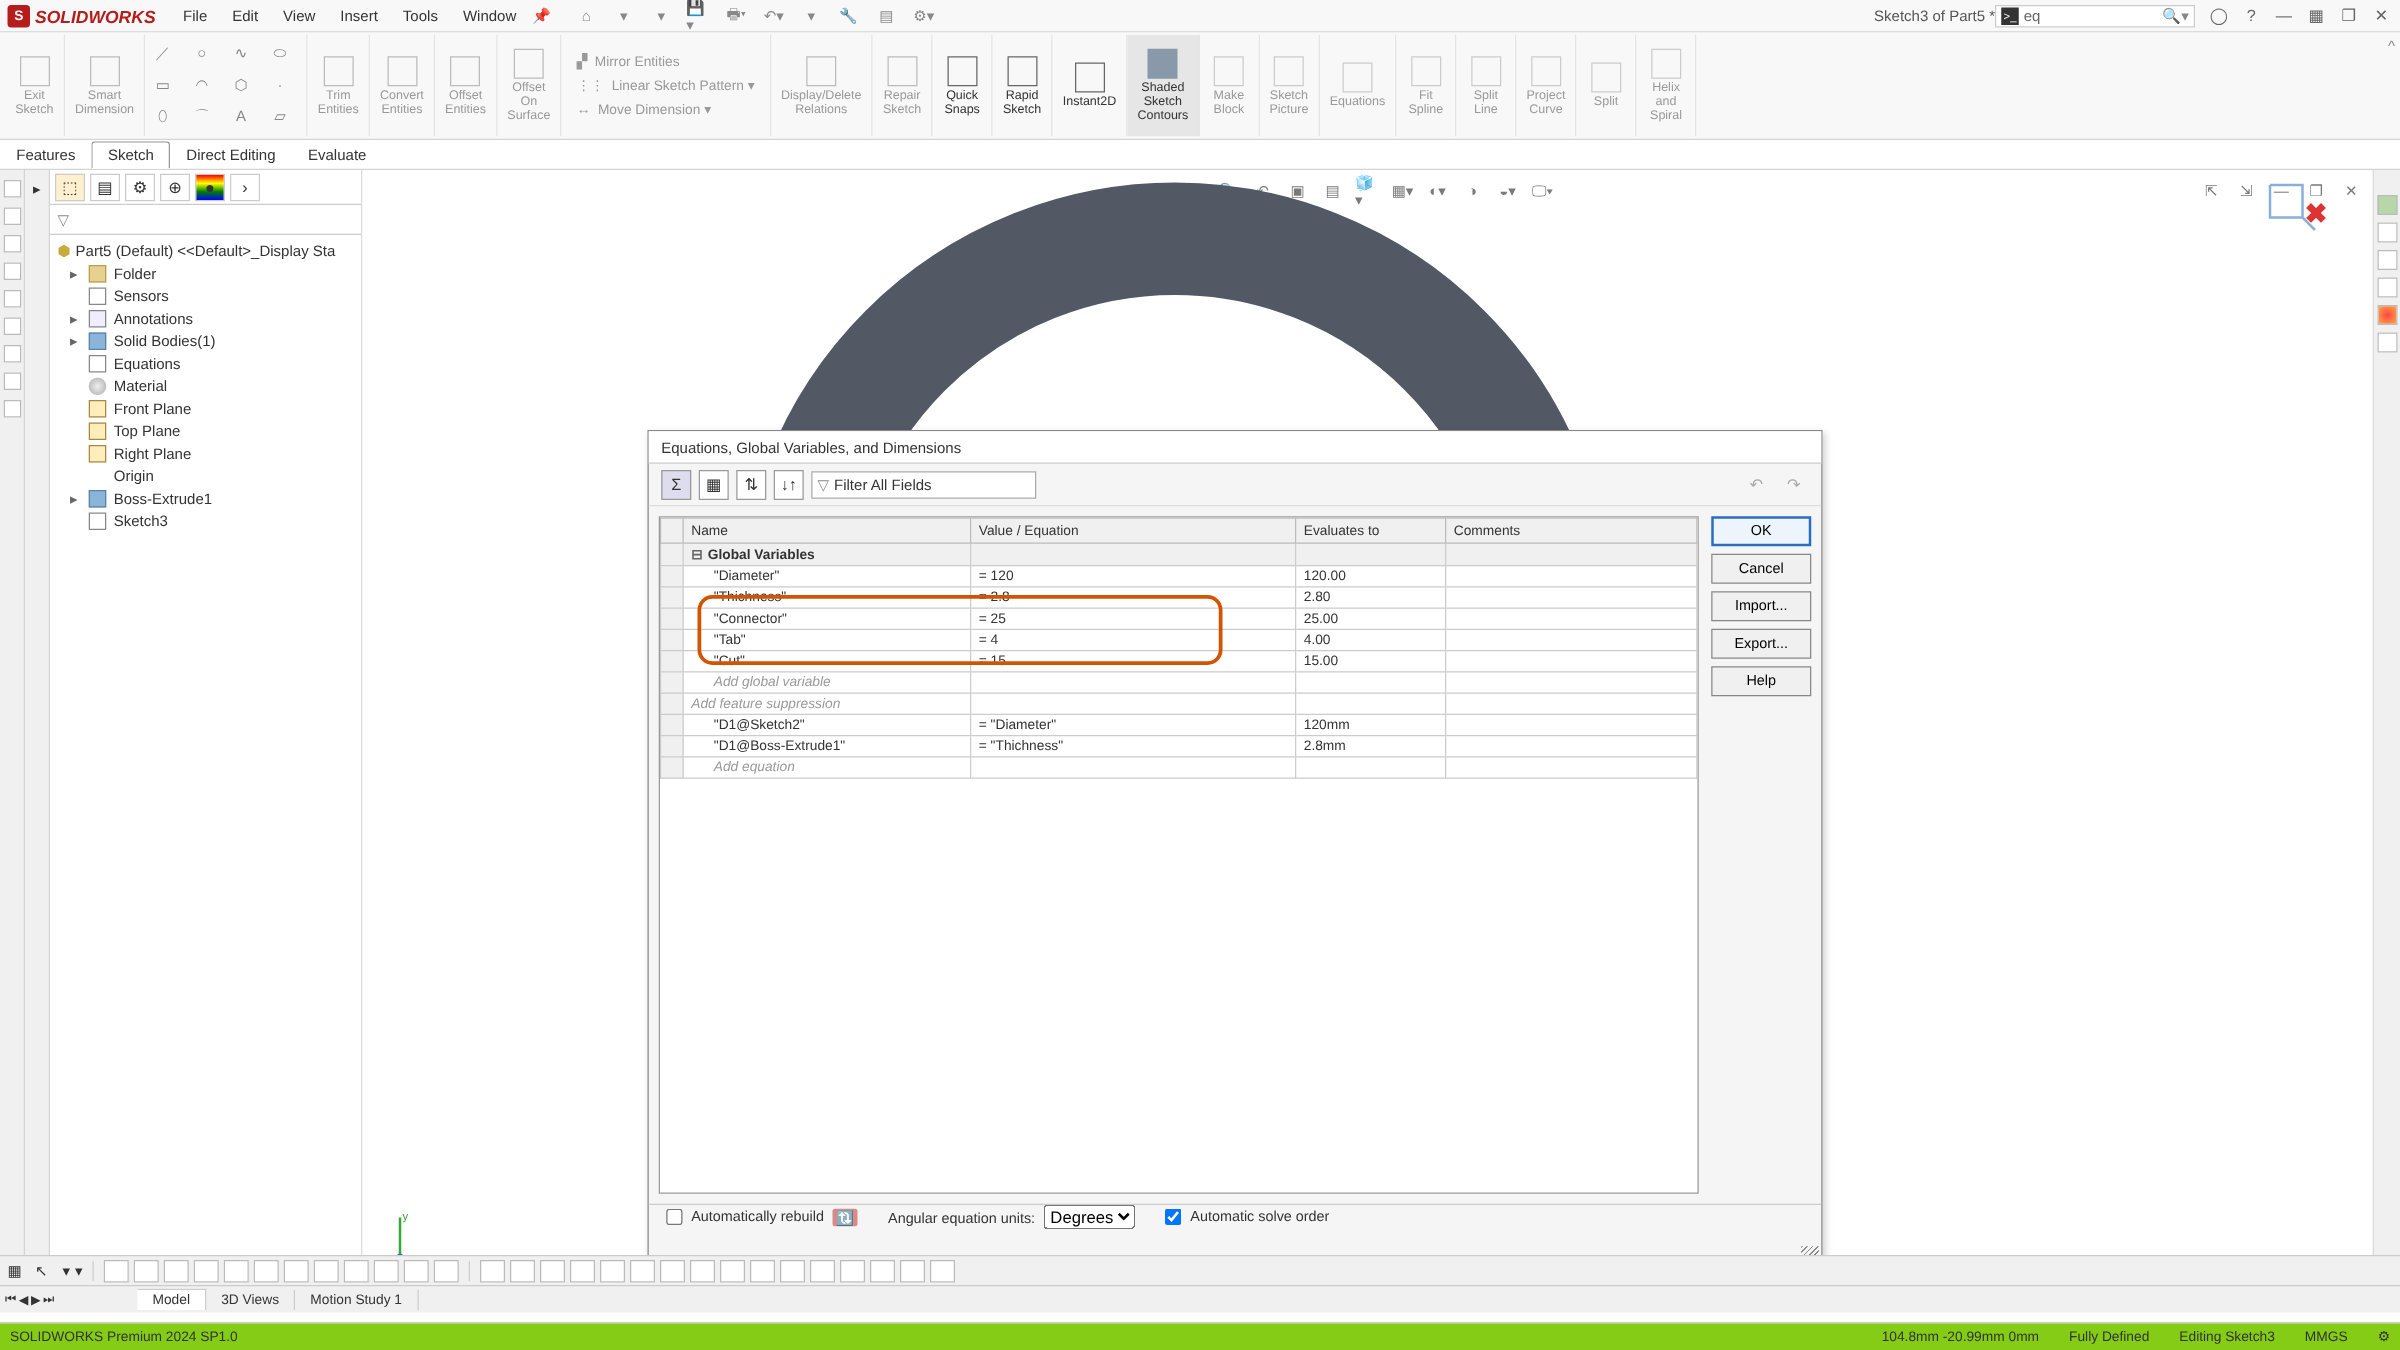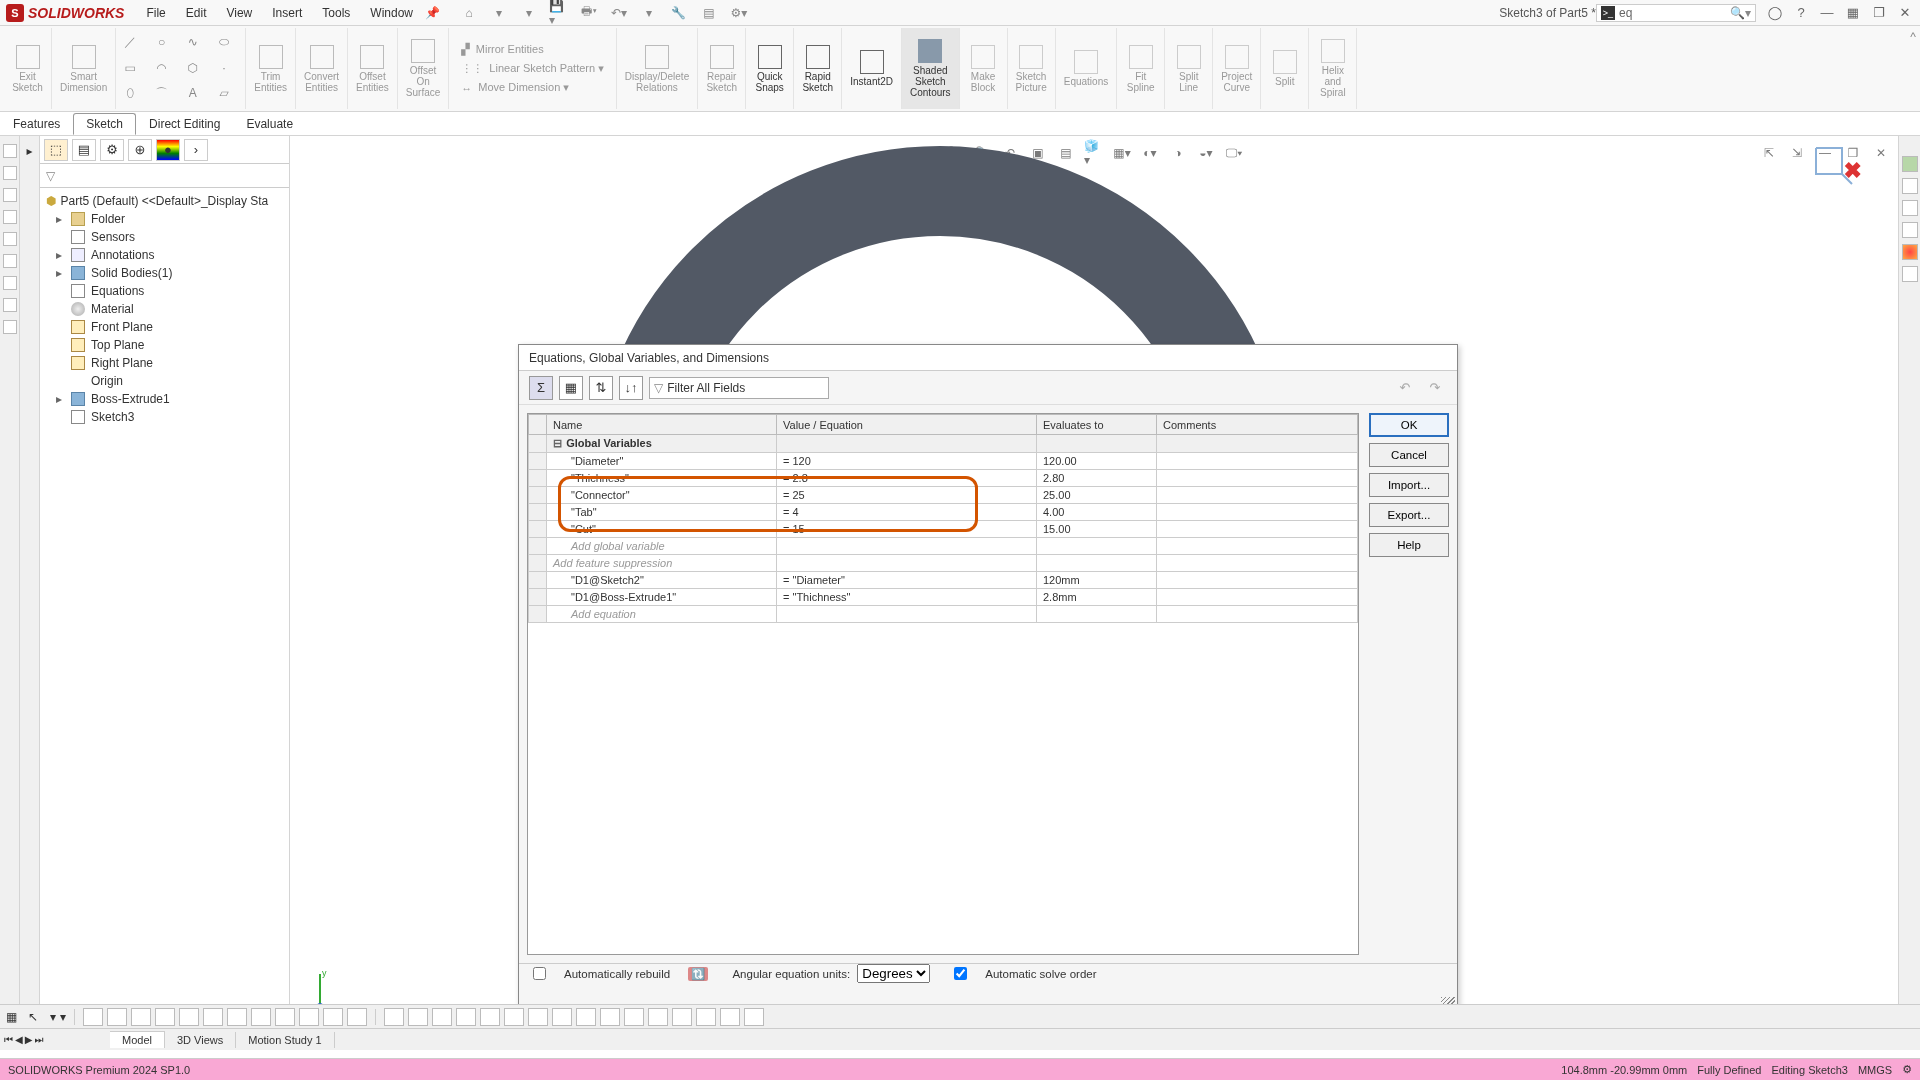--- a/index.html
+++ b/index.html
@@ -85,30 +85,30 @@
 table.eq-grid td { border: 1px solid #ccc; padding: 2px 6px; height: 16px; }
 .row-hdr { width: 18px; background: #f0f0f0; }
 .section-row td { background: #f0f0f0; font-weight: bold; }
 .section-row .toggle { color: #666; margin-right: 4px; }
 .placeholder-row td { color: #999; font-style: italic; }
 .highlight-box { position: absolute; border: 3px solid #d35400; border-radius: 12px; pointer-events: none; }
 .dlg-buttons { width: 80px; display: flex; flex-direction: column; gap: 6px; }
 .dlg-btn { height: 24px; border: 1px solid #888; background: #f0f0f0; font-size: 11.5px; }
 .dlg-btn.primary { border: 2px solid #2a6fbf; background: #eef4fb; }
 .dlg-bottom { height: 50px; border-top: 1px solid #ccc; display: flex; align-items: center; padding: 0 14px; gap: 24px; font-size: 11.5px; flex-wrap: wrap; }
-.dlg-bottom label { display: flex; align-items: center; gap: 18px; }
+.dlg-bottom label { display: flex; align-items: center; gap: 7px; }
 .resize-grip { position: absolute; right: 2px; bottom: 2px; width: 14px; height: 14px; background: repeating-linear-gradient(135deg,#888 0,#888 1px,transparent 1px,transparent 3px); }
 
 
 .bottom-tabs { position: absolute; left: 0; right: 0; bottom: 30px; height: 22px; background: #f0f0f0; border-top: 1px solid #ccc; display: flex; align-items: center; }
 .bt-tab { padding: 2px 12px; border-right: 1px solid #ccc; font-size: 11px; }
 .bt-tab.active { background: #fff; border-top: 1px solid #ccc; }
-.status-bar { position: absolute; left: 0; right: 0; bottom: 0; height: 22px; background: #f9a8d4; border-top: 1px solid #ccc; display: flex; align-items: center; padding: 0 8px; font-size: 11px; }
+.status-bar { position: absolute; left: 0; right: 0; bottom: 0; height: 22px; background: #84cc16; border-top: 1px solid #ccc; display: flex; align-items: center; padding: 0 8px; font-size: 11px; }
 .status-bar .left { flex: 1; }
-.status-bar .seg { margin-left: 10px; }
+.status-bar .seg { margin-left: 24px; }
 
 .icon-strip { position: absolute; left: 0; right: 0; bottom: 52px; height: 24px; background: #f0f0f0; border-top: 1px solid #ccc; display: flex; align-items: center; gap: 4px; padding: 0 6px; }
 .is-ico { width: 20px; height: 18px; border: 1px solid #bbb; background: #fff; }
 .is-sep { width: 1px; height: 16px; background: #ccc; margin: 0 4px; }
 
 </style>
 </head>
 <body>
 
 <div class="menubar">

